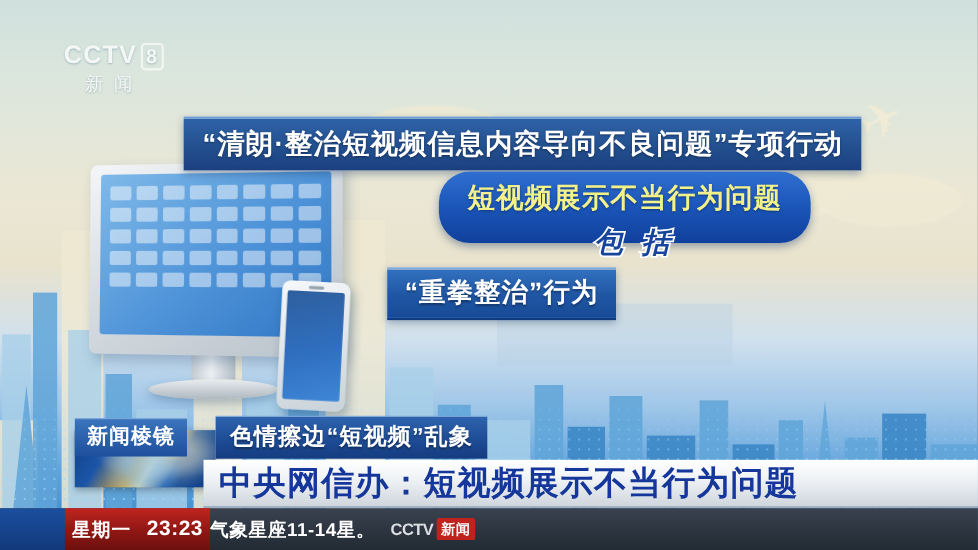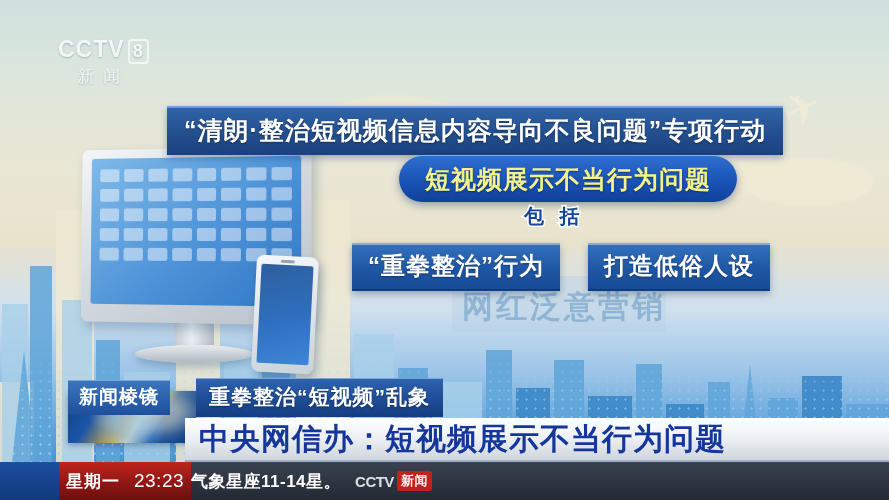--- a/index.html
+++ b/index.html
@@ -197,44 +197,45 @@
     color: #ffffff;
     letter-spacing: 1px;
     white-space: nowrap;
     text-shadow: 0 1px 2px rgba(0,0,0,.4);
   }
 
   
   .pill {
     position: absolute;
     left: 399px; top: 156px;
-    padding: 7px 26px 6px 26px;
+    padding: 7px 26px 25px 26px;
     background: linear-gradient(180deg, #2f6fd0 0%, #1b55b8 50%, #10409c 100%);
     border-radius: 28px;
     box-shadow: 0 3px 8px rgba(10,45,100,.4);
   }
   .pill span {
     font-size: 25px;
     font-weight: 700;
     color: #f3f28a;
     letter-spacing: 1px;
     white-space: nowrap;
     text-shadow: 0 1px 2px rgba(10,30,70,.55);
   }
 
   .include-word {
     position: absolute;
-    left: 524px; top: 203px;
-    font-size: 20px;
+    left: 540px; top: 203px;
+    font-size: 26px;
     font-weight: 700;
     color: #17459c;
     letter-spacing: 5px;
     white-space: nowrap;
     -webkit-text-stroke: 3px #ffffff;
     paint-order: stroke fill;
+    font-style: italic;
   }
 
   .sub-box {
     position: absolute;
     top: 243px;
     padding: 5px 16px 7px 16px;
     background: linear-gradient(180deg, #3270bd 0%, #1f56a4 55%, #174a96 100%);
     border-top: 2px solid #81abdc;
     border-bottom: 2px solid #0f3b80;
     box-shadow: 0 3px 7px rgba(15,50,95,.35);
@@ -330,21 +331,21 @@
     left: 59px; bottom: 0;
     width: 132px; height: 38px;
     background: linear-gradient(180deg, #c0241f 0%, #8f1714 55%, #6d100e 100%);
     display: flex;
     align-items: center;
     justify-content: center;
     gap: 14px;
     z-index: 3;
   }
   .clock-box .day  { font-size: 17px; font-weight: 700; color: #fff; letter-spacing: 1px; }
-  .clock-box .time { font-size: 19px; font-weight: 400; color: #fff; letter-spacing: .5px; }
+  .clock-box .time { font-size: 19px; font-weight: 700; color: #fff; letter-spacing: .5px; }
 
   .ticker-text {
     position: absolute;
     left: 191px;
     display: flex;
     align-items: center;
     gap: 14px;
     white-space: nowrap;
     color: #ffffff;
     font-size: 17px;
@@ -468,48 +469,44 @@
     <div class="mon-neck"></div>
     <div class="mon-base"></div>
   </div>
 
   <div class="tablet">
     <div class="tablet-cam"></div>
     <div class="tablet-screen"></div>
   </div>
 
   <div class="wm-box"></div>
-  <div class="watermark">网红泛意营销</div>
 
   <div class="top-banner">
     <span>“清朗·整治短视频信息内容导向不良问题”专项行动</span>
   </div>
 
   <div class="pill">
     <span>短视频展示不当行为问题</span>
   </div>
 
   <div class="include-word">包 括</div>
 
   <div class="sub-box" id="sub-box-left">
     <span>“重拳整治”行为</span>
-  </div>
-  <div class="sub-box" id="sub-box-right">
-    <span>打造低俗人设</span>
   </div>
 
   <div class="lower-third">
     <div class="globe"></div>
 
     <div class="prog-tag">
       <span>新闻棱镜</span>
     </div>
 
     <div class="sub-tag">
-      <span>重拳整治“短视频”乱象</span>
+      <span>色情擦边“短视频”乱象</span>
     </div>
 
     <div class="headline-bar">
       <span>中央网信办：短视频展示不当行为问题</span>
     </div>
   </div>
 
   <div class="ticker">
     <div class="ticker-left-pad"></div>
     <div class="ticker-text">

